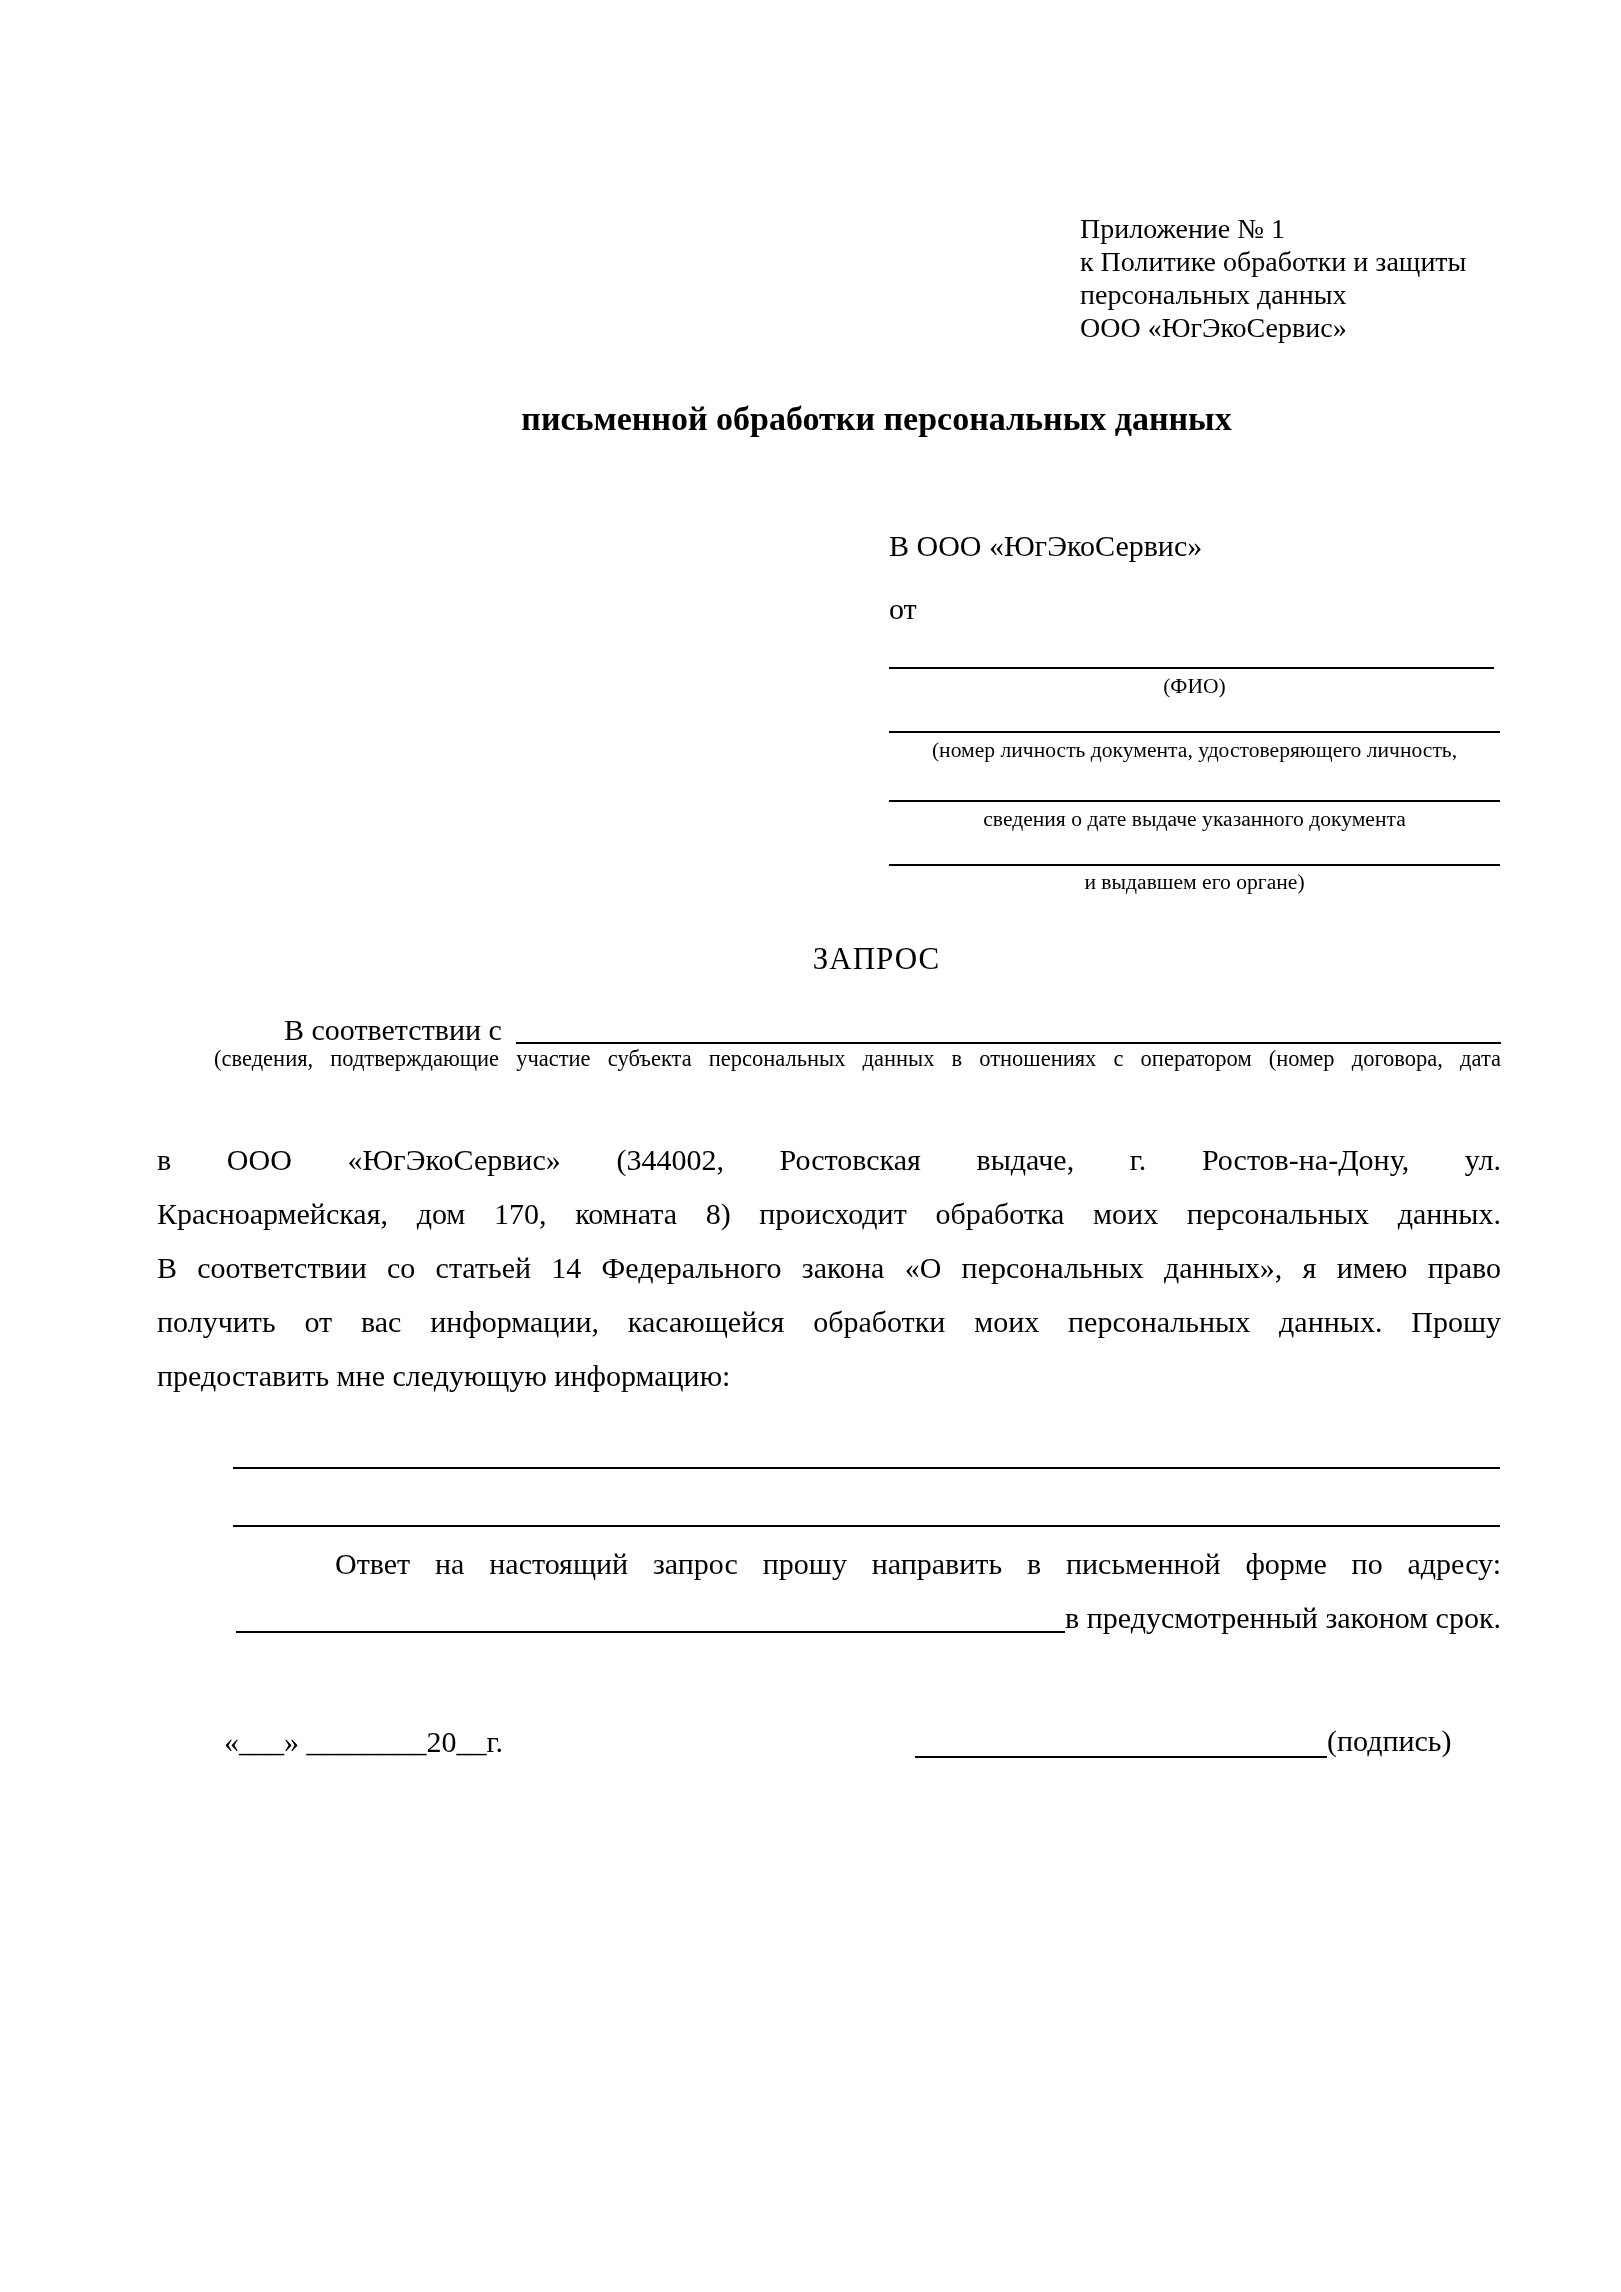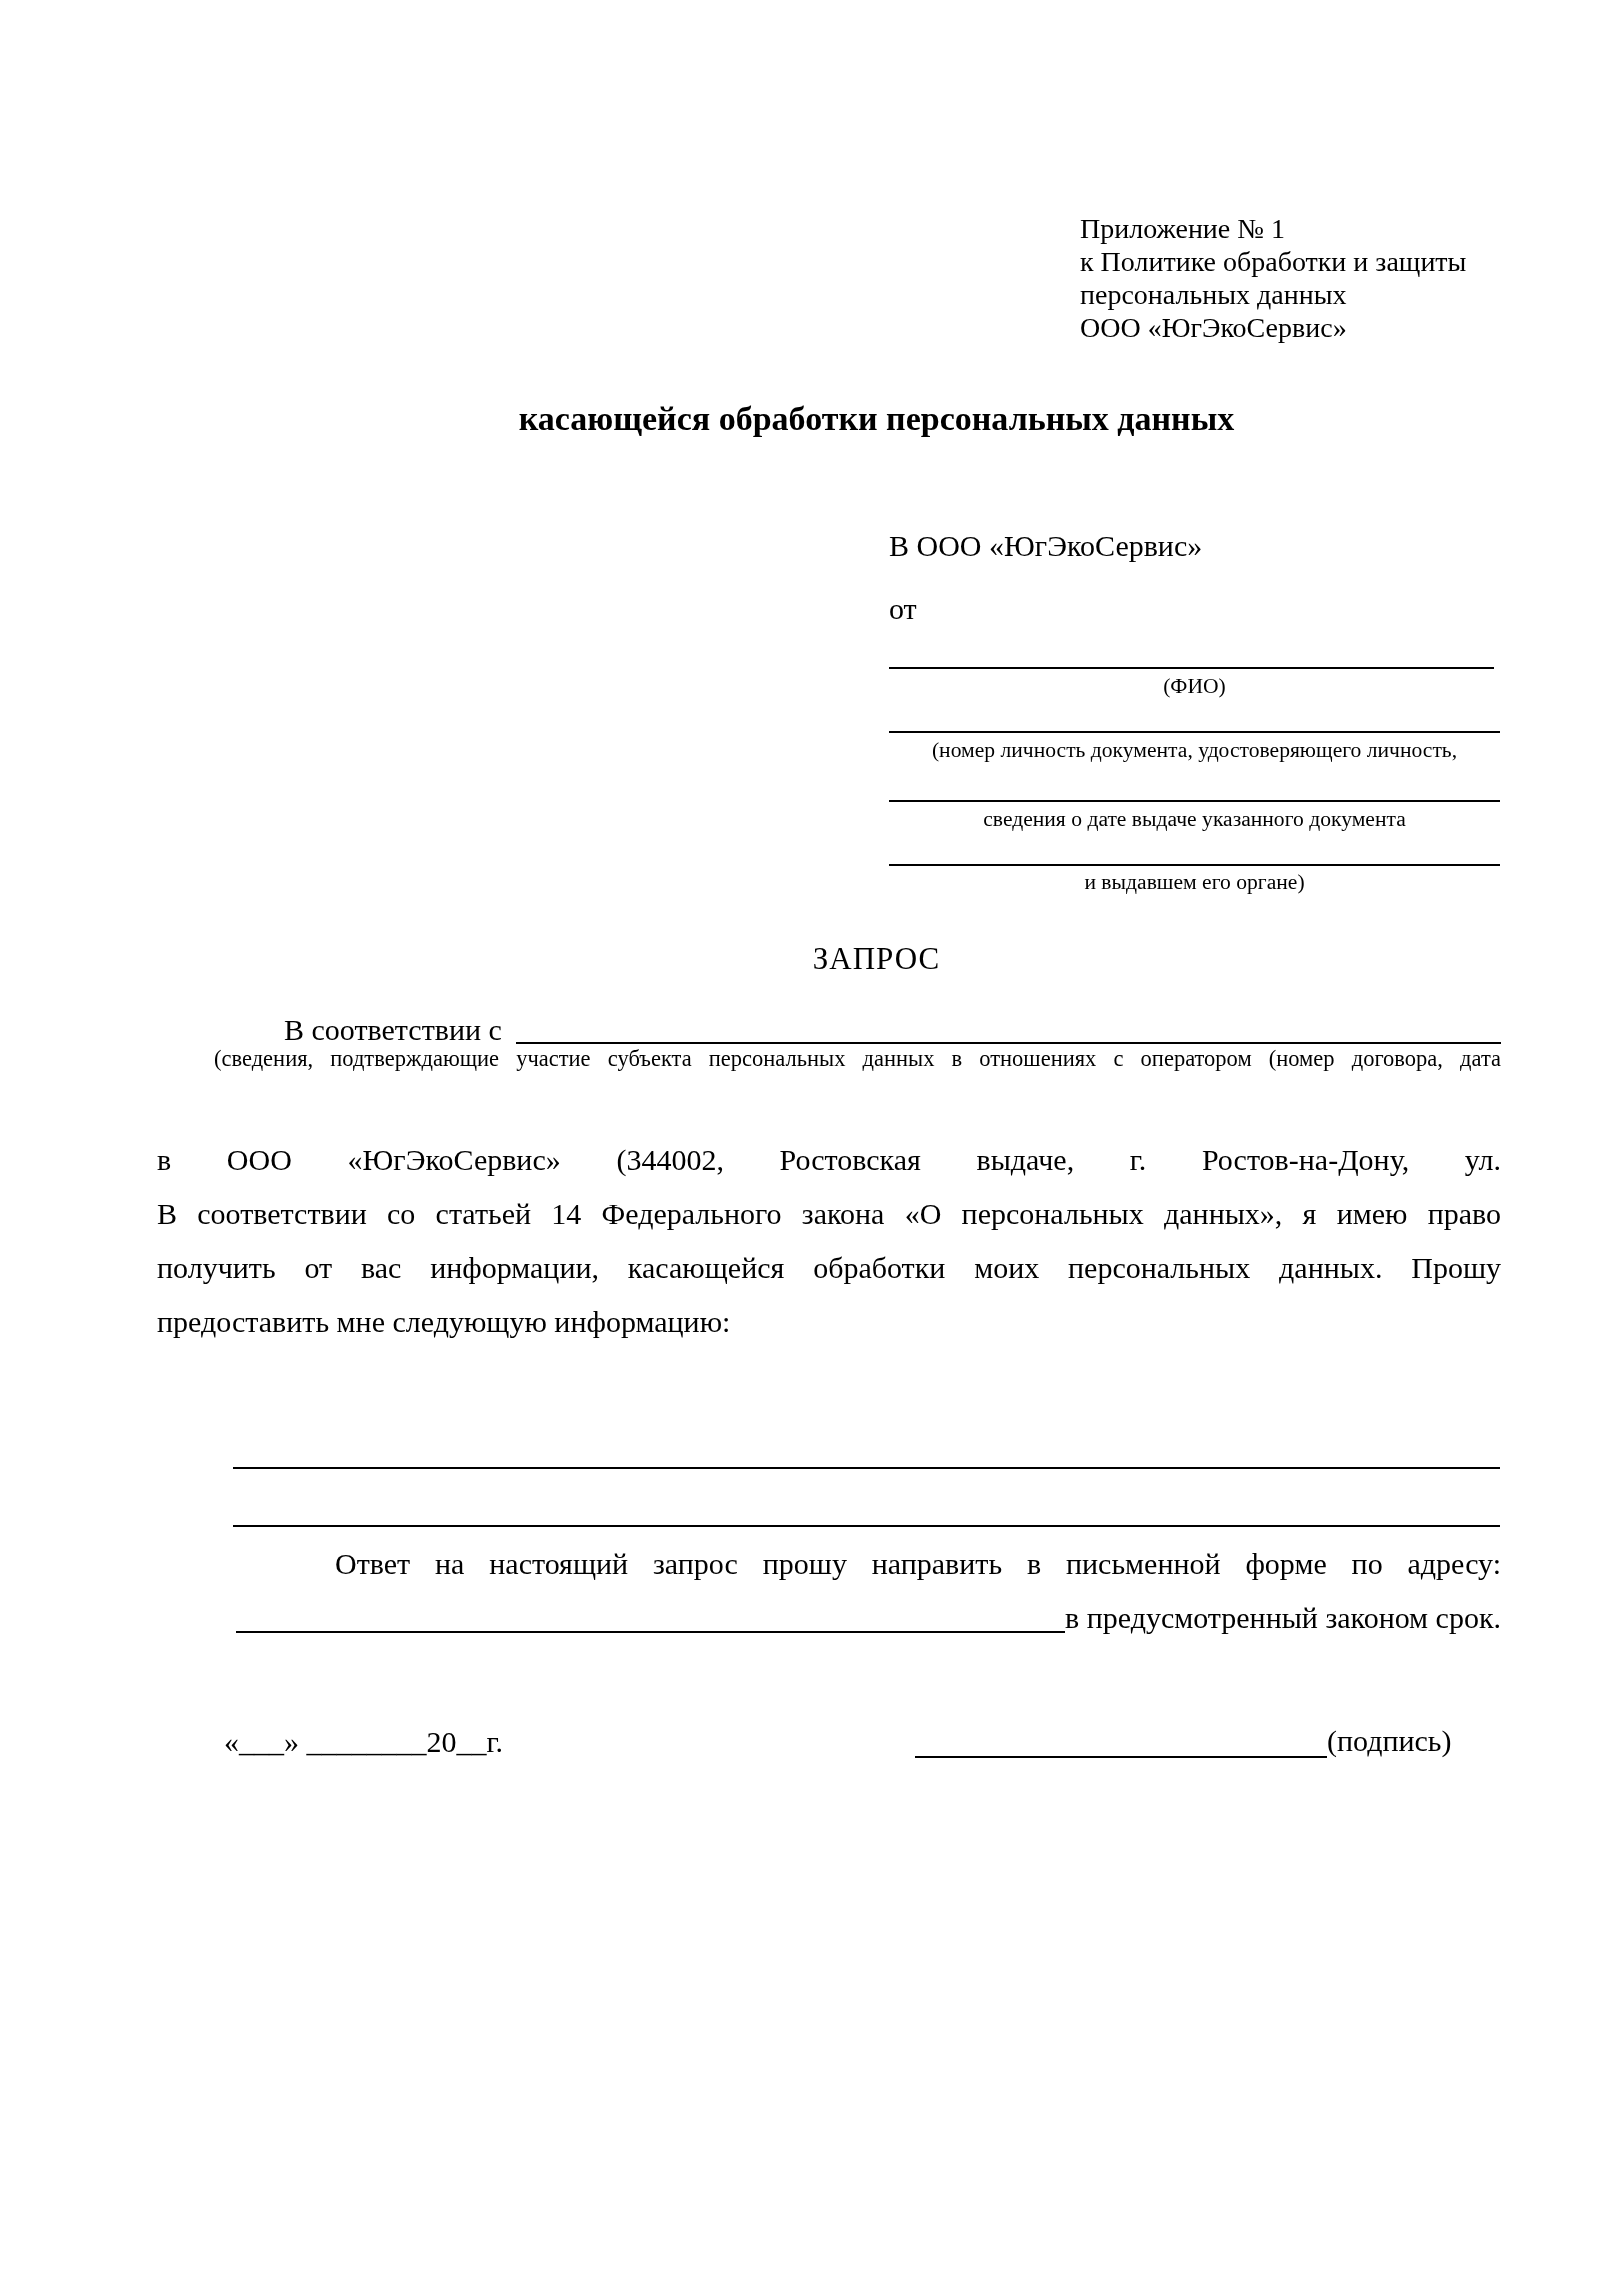--- a/index.html
+++ b/index.html
@@ -119,21 +119,21 @@
 <div class="page">
 
   <div class="abs hdr">
     <div>Приложение № 1</div>
     <div>к Политике обработки и защиты</div>
     <div>персональных данных</div>
     <div>ООО «ЮгЭкоСервис»</div>
   </div>
 
   <div class="abs center-box doc-title">
-    <div>касающейся обработки персональных данных</div>
+    <div>письменной обработки персональных данных</div>
   </div>
 
   <div class="abs r-text" style="top:529px;">В ООО «ЮгЭкоСервис»</div>
   <div class="abs r-text" style="top:592px;">от</div>
 
   <div class="abs hr" style="left:889px; top:667px; width:605px;"></div>
   <div class="abs cap" style="top:674px;">(ФИО)</div>
 
   <div class="abs hr" style="left:889px; top:731px; width:611px;"></div>
   <div class="abs cap" style="top:738px;">(номер личность документа, удостоверяющего личность,</div>
@@ -150,20 +150,21 @@
     <span class="lead">В соответствии с</span>
     <span class="fill"></span>
   </div>
 
   <div class="abs para fineprint">
     <div class="jl first">(сведения, подтверждающие участие субъекта персональных данных в отношениях с оператором (номер договора, дата</div>
   </div>
 
   <div class="abs para bodytext">
     <div class="jl">в ООО «ЮгЭкоСервис» (344002, Ростовская выдаче, г. Ростов-на-Дону, ул.</div>
+    <div class="jl">Красноармейская, дом 170, комната 8) происходит обработка моих персональных данных.</div>
     <div class="jl">В соответствии со статьей 14 Федерального закона «О персональных данных», я имею право</div>
     <div class="jl">получить от вас информации, касающейся обработки моих персональных данных. Прошу</div>
     <div>предоставить мне следующую информацию:</div>
   </div>
 
   <div class="abs hr" style="left:233px; top:1467px; width:1267px;"></div>
   <div class="abs hr" style="left:233px; top:1525px; width:1267px;"></div>
 
   <div class="abs para answer1">Ответ на настоящий запрос прошу направить в письменной форме по адресу:</div>
   <div class="abs para answer2">

